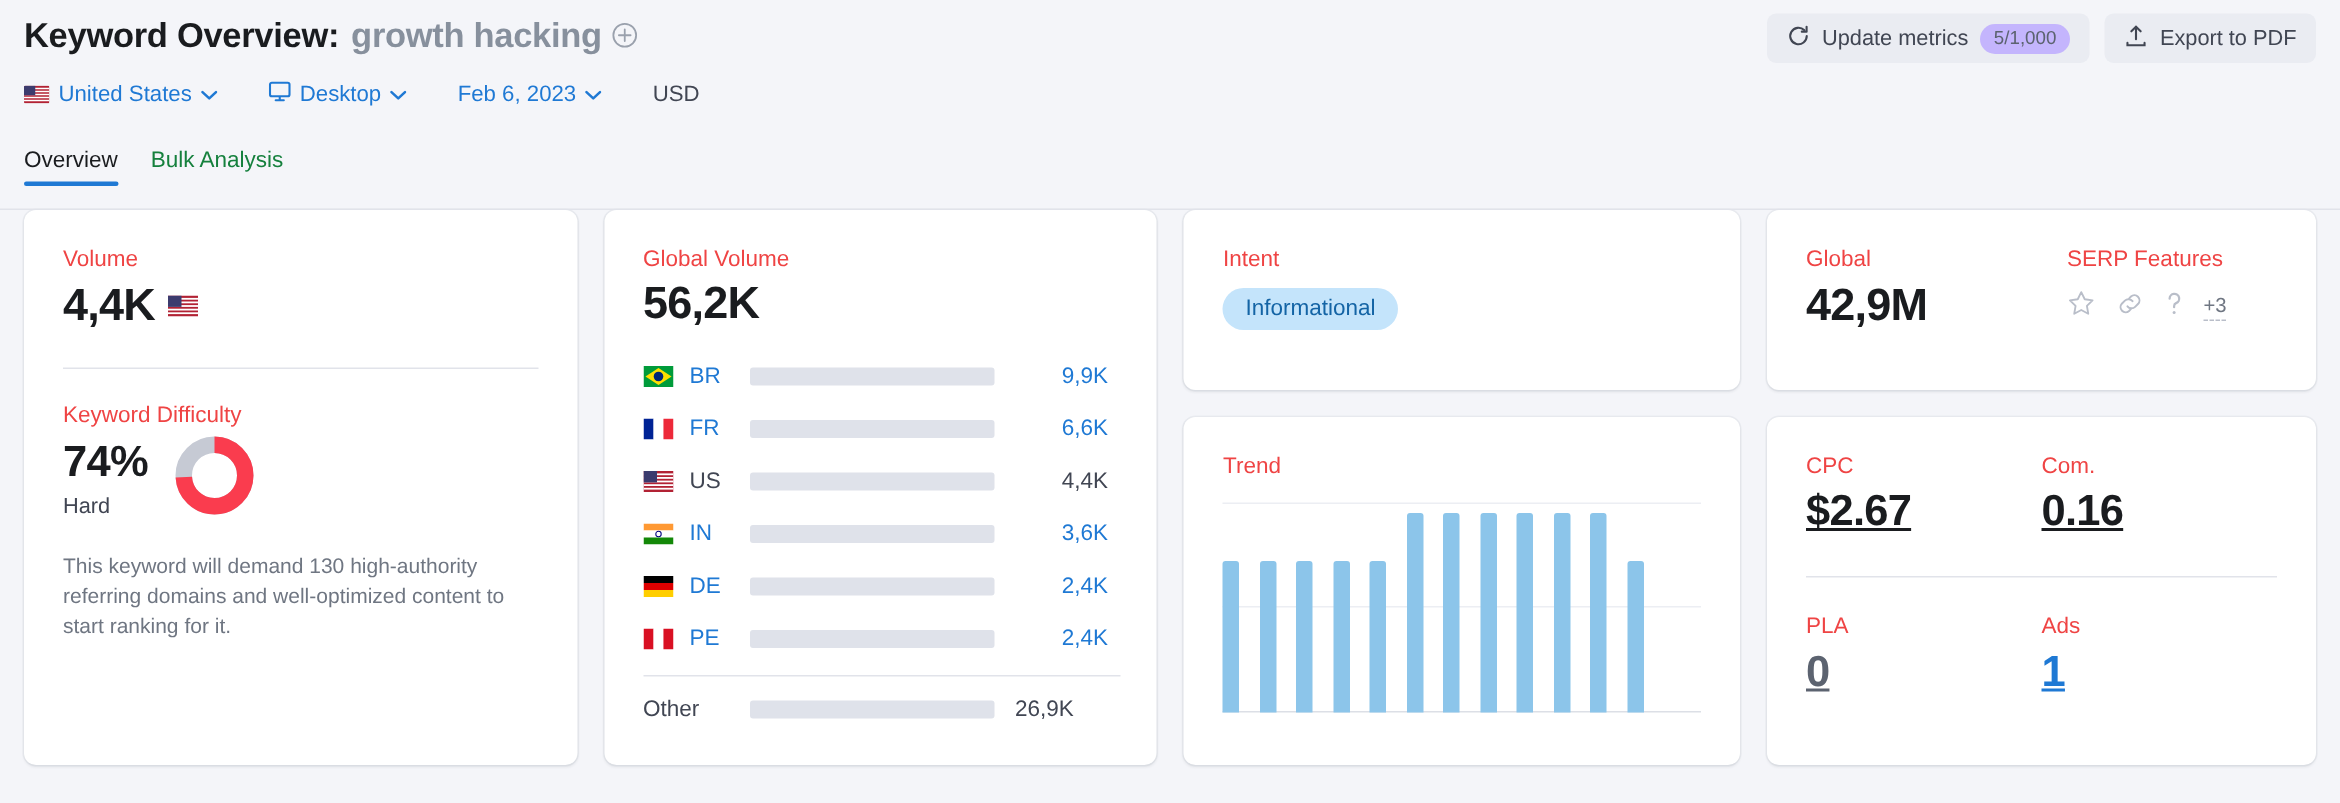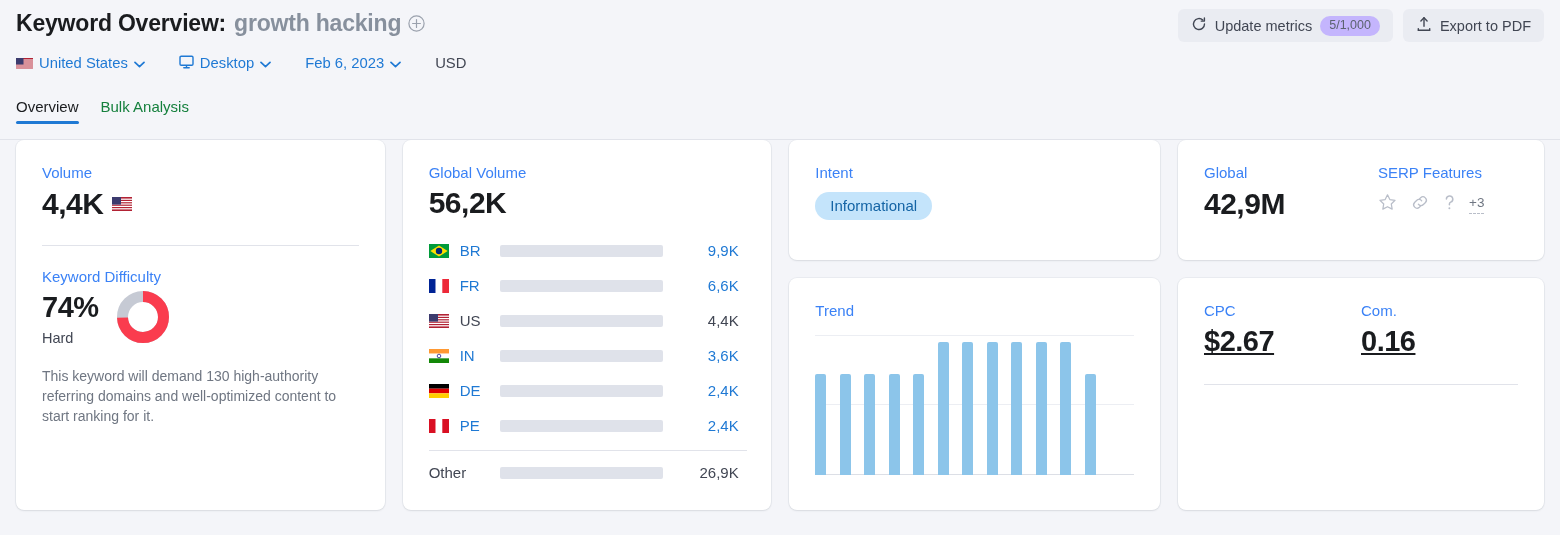--- a/index.html
+++ b/index.html
@@ -66,21 +66,21 @@
   .col { display: flex; flex-direction: column; gap: 18px; }
   .col-1 { width: 370px; }
   .col-2 { width: 370px; }
   .col-3 { width: 372px; }
   .col-4 { width: 366px; }
   .card {
     background: #fff; border-radius: 8px;
     box-shadow: 0 1px 2px rgba(30,40,60,.09), 0 0 0 1px rgba(30,40,60,.045);
   }
 
-  .metric-label { font-size: 15px; color: #3b82f6; }
+  .metric-label { font-size: 15px; color: #ef4444; }
   .metric-big { font-size: 30px; font-weight: bold; color: #1a1c1f; letter-spacing: -0.5px; }
 
   
   .card-volume { padding: 24px 26px 26px 26px; height: 370px; }
   .vol-value-row { display: flex; align-items: center; gap: 9px; margin-top: 6px; }
   .flag-md { width: 20px; height: 14px; display: block; }
   .divider { height: 1px; background: #e1e3ea; margin: 24px 0 22px 0; }
   .kd-row { display: flex; align-items: center; gap: 16px; margin-top: 4px; }
   .kd-left { display: flex; flex-direction: column; }
   .kd-pct { font-size: 29px; font-weight: bold; letter-spacing: -0.5px; line-height: 1.05; }
@@ -97,21 +97,21 @@
   .gv-track {
     flex: 1; height: 12px; background: #dfe2ea; border-radius: 2px;
     margin-right: 14px; overflow: hidden; max-width: 163px;
   }
   .gv-fill { height: 100%; background: #30b3f8; border-radius: 2px; }
   .gv-fill.current { background: #0a6bc4; }
   .gv-val { width: 62px; text-align: right; font-size: 15px; color: #1f79d4; }
   .gv-val.current { color: #414653; }
   .gv-divider { height: 1px; background: #e1e3ea; margin: 7px 0 4px 0; }
   .gv-other-label { width: 71px; font-size: 15px; color: #414653; }
-  .gv-other-val { width: 62px; text-align: right; font-size: 15px; color: #414653; }
+  .gv-other-val { width: 62px; text-align: left; font-size: 15px; color: #414653; }
 
   
   .card-intent { padding: 24px 26px 26px 26px; height: 120px; }
   .intent-badge {
     display: inline-block; margin-top: 11px;
     background: #c4e4fb; color: #1464a5;
     font-size: 15px; border-radius: 14px; padding: 5px 15px 6px 15px;
   }
 
   
@@ -456,16 +456,26 @@
         <div class="cpc-cell">
           <div class="metric-label">CPC</div>
           <div class="cpc-val">$2.67</div>
         </div>
         <div class="cpc-cell">
           <div class="metric-label">Com.</div>
           <div class="cpc-val">0.16</div>
         </div>
       </div>
       <div class="cpc-divider"></div>
+      <div class="cpc-row">
+        <div class="cpc-cell">
+          <div class="metric-label">PLA</div>
+          <div class="cpc-val muted">0</div>
+        </div>
+        <div class="cpc-cell">
+          <div class="metric-label">Ads</div>
+          <div class="cpc-val link">1</div>
+        </div>
+      </div>
     </div>
   </div>
 
 </div>
 
 </body></html>

